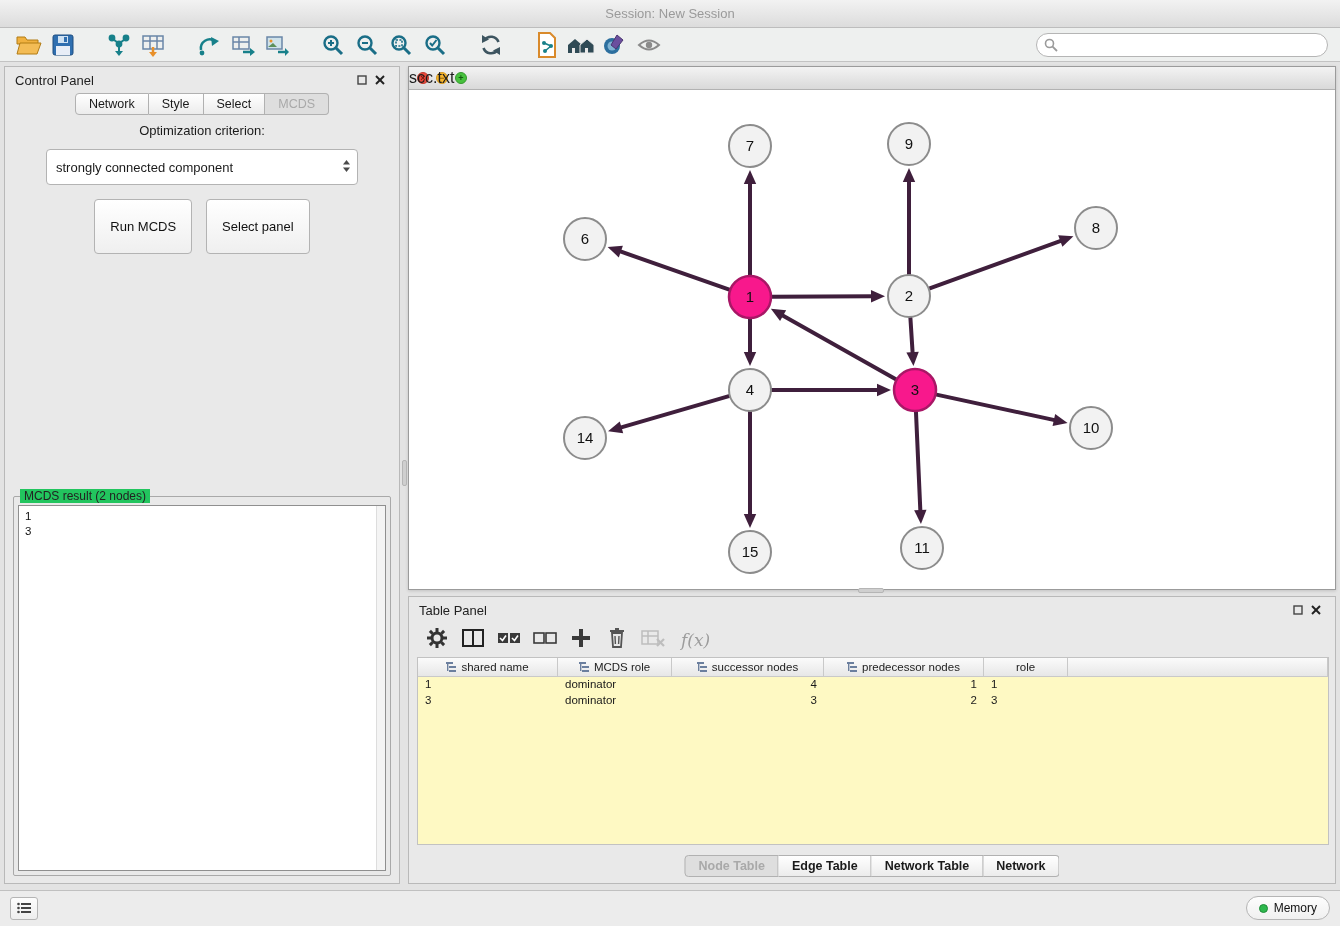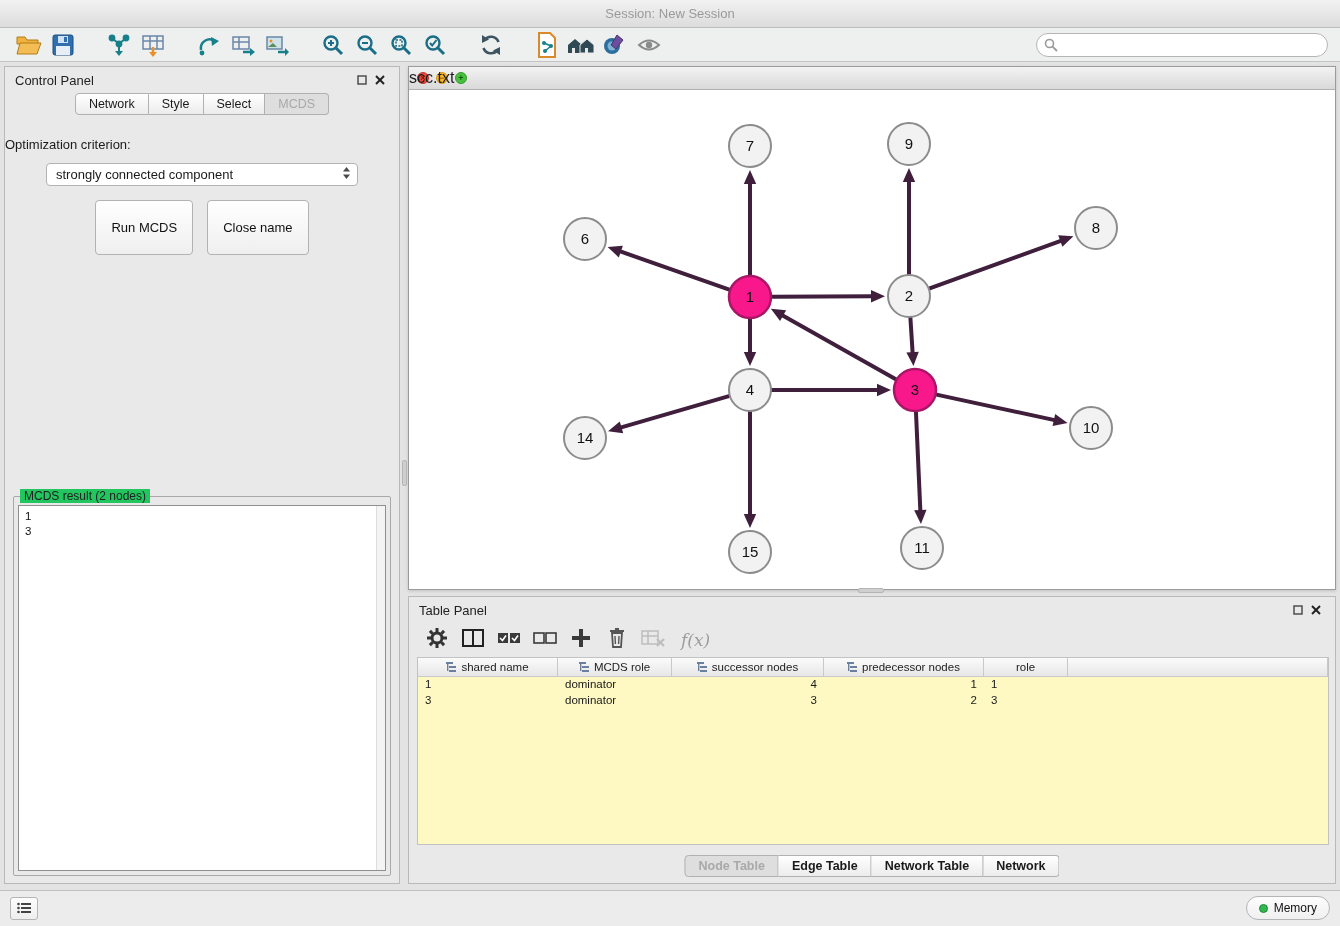--- a/index.html
+++ b/index.html
@@ -44,23 +44,23 @@
   }
   .tabgroup { display:flex; justify-content:center; }
   .tab {
     border:1px solid #b1b1b1; border-left:none;
     background:linear-gradient(#ffffff,#ececec);
     padding:3px 13px; font-size:12.5px; color:#1a1a1a; white-space:nowrap;
   }
   .tab:first-child { border-left:1px solid #b1b1b1; border-radius:4px 0 0 4px; }
   .tab:last-child { border-radius:0 4px 4px 0; }
   .tab.active { background:#dedede; color:#a9a9a9; }
-  .opt-label { font-size:13px; margin-top:22px; }
+  .opt-label { text-align:center; font-size:13px; margin-top:8px; }
   .dropdown {
-    margin:11px auto 0 auto; width:312px; height:23px; background:#fff;
+    margin:11px auto 0 auto; width:312px; height:36px; background:#fff;
     border:1px solid #b3b3b3; border-radius:4px; display:flex; align-items:center;
     padding:0 6px 0 9px; font-size:13px;
   }
   .dropdown .dd-label { flex:1; }
   .btnrow { display:flex; justify-content:center; gap:14px; margin-top:14px; }
   .btn {
     background:linear-gradient(#ffffff,#efefef); border:1px solid #b3b3b3;
     border-radius:4px; padding:19px 15px; font-size:13px; color:#111;
   }
   .result-fieldset {
@@ -369,21 +369,21 @@
     <span class="dd-label">strongly connected component</span>
     <span>
       <svg width="9" height="14" viewBox="0 0 9 14">
           <polygon points="4.5,1 8,5.5 1,5.5" fill="#4a4a4a"></polygon>
           <polygon points="4.5,13 8,8.5 1,8.5" fill="#4a4a4a"></polygon>
         </svg>
     </span>
   </div>
   <div class="btnrow">
     <div class="btn">Run MCDS</div>
-    <div class="btn">Close name</div>
+    <div class="btn">Select panel</div>
   </div>
   <div class="result-fieldset">
     <div class="result-legend">MCDS result (2 nodes)</div>
     <div class="result-box">
       <div class="result-lines" id="mcds-result-lines">
           <div>1</div>
           <div>3</div>
         </div>
       <div class="result-scroll"></div>
     </div>

